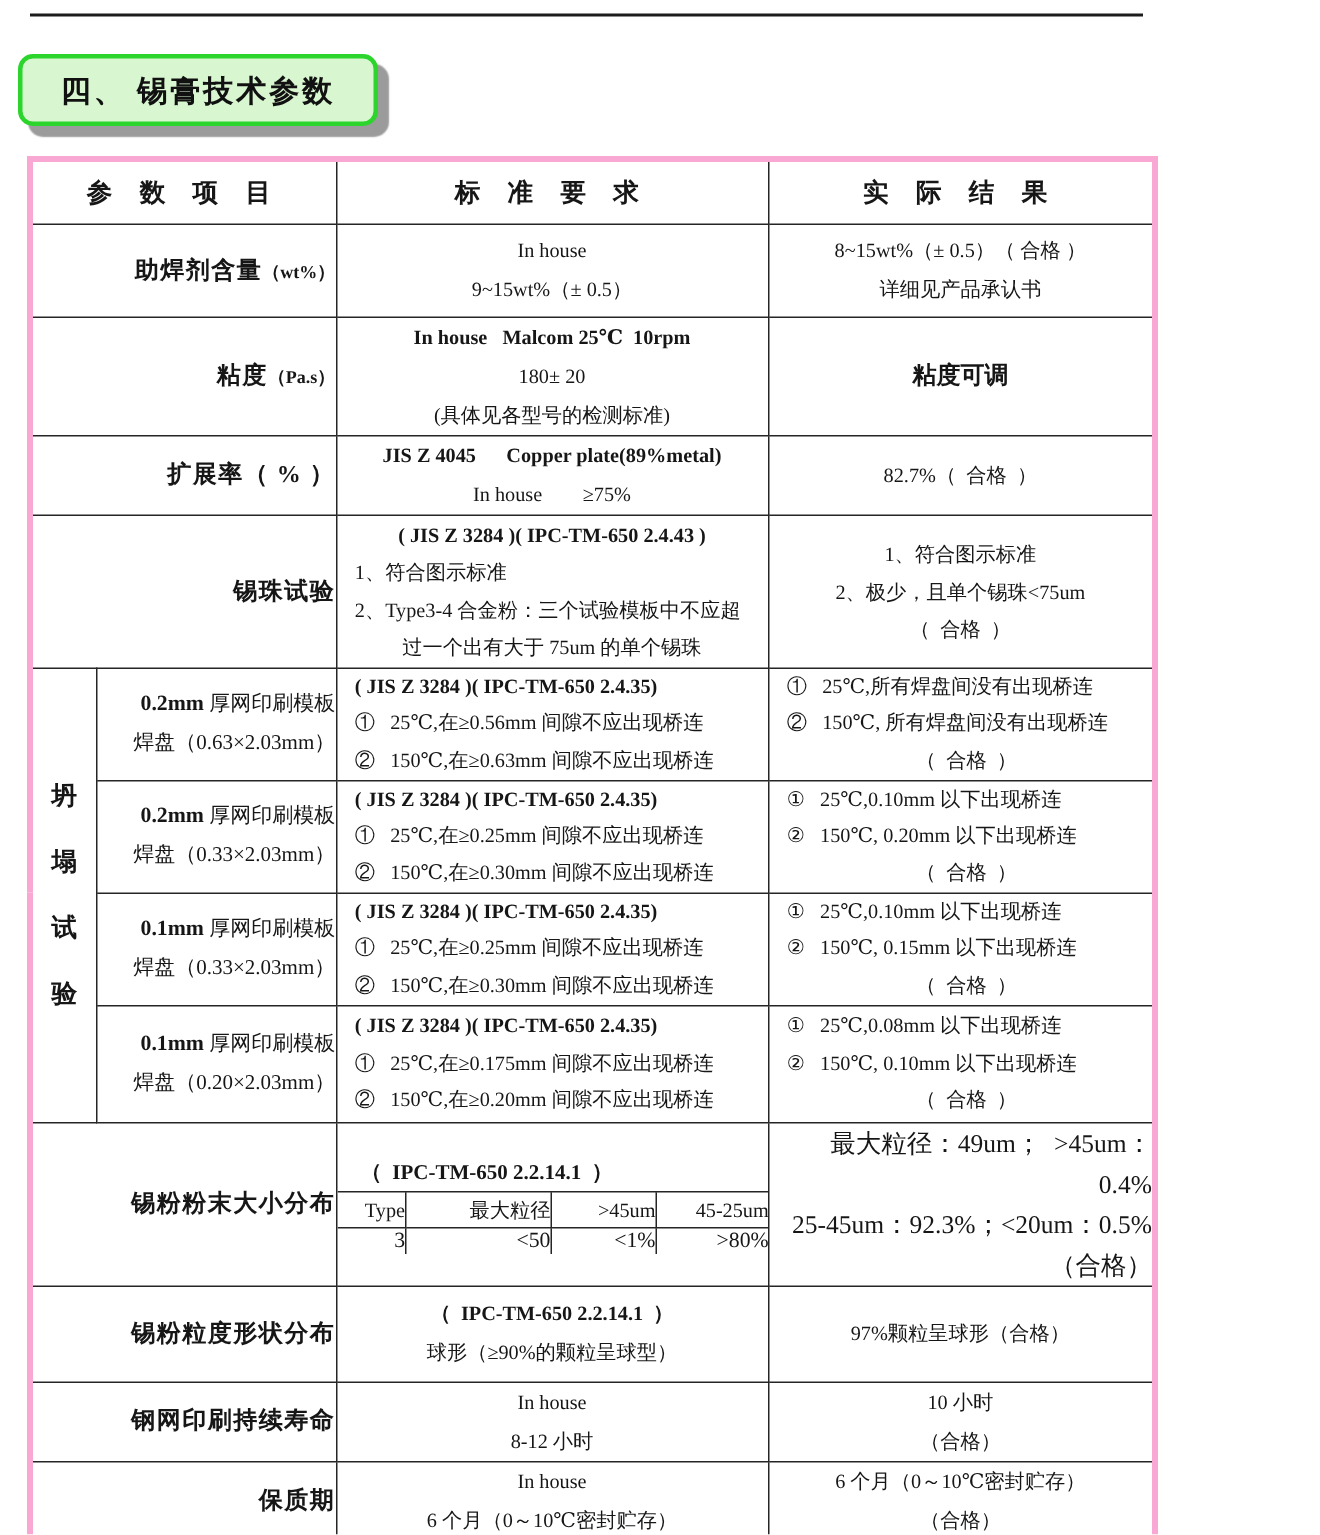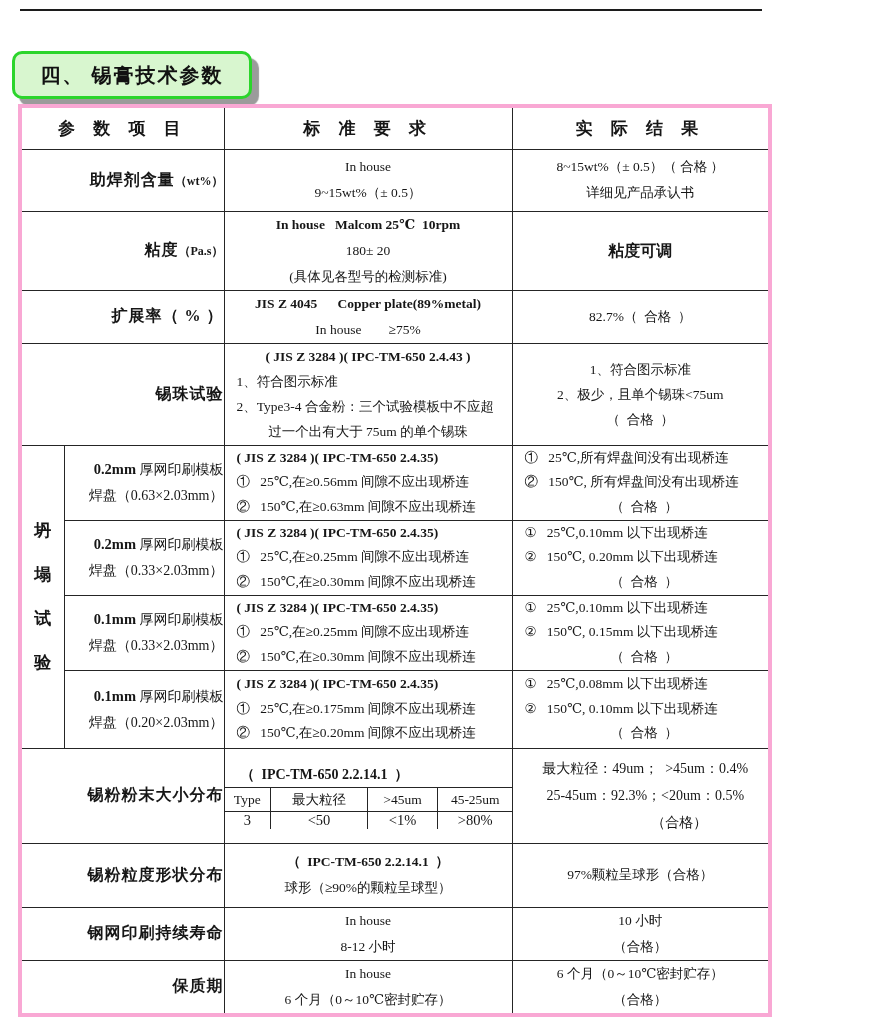--- a/index.html
+++ b/index.html
@@ -11,21 +11,21 @@
   .page { position: relative; width: 880px; height: 1023px; background: #fff; overflow: hidden; }
 
   .top-rule { position: absolute; left: 20px; top: 9px; width: 742px; height: 2px; background: #1c1c1c; }
 
   .title-box {
     position: absolute; left: 12px; top: 36px; width: 240px; height: 48px;
     background: var(--title-bg, #d8f6cf);
     border: 3px solid var(--title-border, #2bd52b);
     border-radius: 10px;
     box-shadow: 7px 7px 1px var(--title-shadow, #9b9b9b);
-    display: flex; align-items: center; justify-content: center; margin-top: 15px;
+    display: flex; align-items: center; justify-content: center;
   }
   .title-box .t { font-weight: bold; font-size: 20px; letter-spacing: 2px; color: #111; }
 
   table.spec {
     position: absolute; left: 18px; top: 104px; width: 750px;
     border-collapse: collapse; table-layout: fixed;
     border: 4px solid #f9a8d4;
   }
   table.spec > tbody > tr > td,
   table.spec > tbody > tr > th { border: 1px solid #252525; vertical-align: middle; overflow: hidden; }
@@ -47,29 +47,29 @@
   .tpl div { line-height: 26px; font-size: 14px; white-space: pre-wrap; }
   .tpl .b1 { font-weight: bold; font-size: 14.5px; }
 
   .vlabel { text-align: center; }
   .vlabel .vwrap { display: flex; flex-direction: column; align-items: center; justify-content: center; gap: 27px; height: 100%; }
   .vlabel span { font-weight: bold; font-size: 17px; line-height: 17px; }
 
   
   td.nopad { padding: 0; vertical-align: top; }
   table.inner { width: 100%; height: 100%; border-collapse: collapse; table-layout: fixed; }
-  table.inner td { border: 1px solid #252525; text-align: center; font-size: 13.5px; white-space: pre-wrap; }
+  table.inner td { border: 1px solid #252525; text-align: right; font-size: 13.5px; white-space: pre-wrap; }
   table.inner tr:first-child td { border-top: none; }
   table.inner tr:last-child td { border-bottom: none; }
   table.inner td:first-child { border-left: none; }
   table.inner td:last-child { border-right: none; }
   table.inner .ititle { text-align: left; padding-left: 16px; font-weight: bold; font-size: 14px; }
   table.inner .ival { font-size: 14.5px; }
 
-  .psize-res div { line-height: 27px; font-size: 14px; white-space: pre-wrap; text-align: center; padding-left: 10px; }
+  .psize-res div { line-height: 27px; font-size: 17px; white-space: pre-wrap; text-align: right; padding-left: 10px; }
   .psize-res div.indent { padding-left: 78px; }
 </style>
 </head>
 <body>
 
 <div class="page">
 
   <div class="top-rule"></div>
 
   <div class="title-box">

